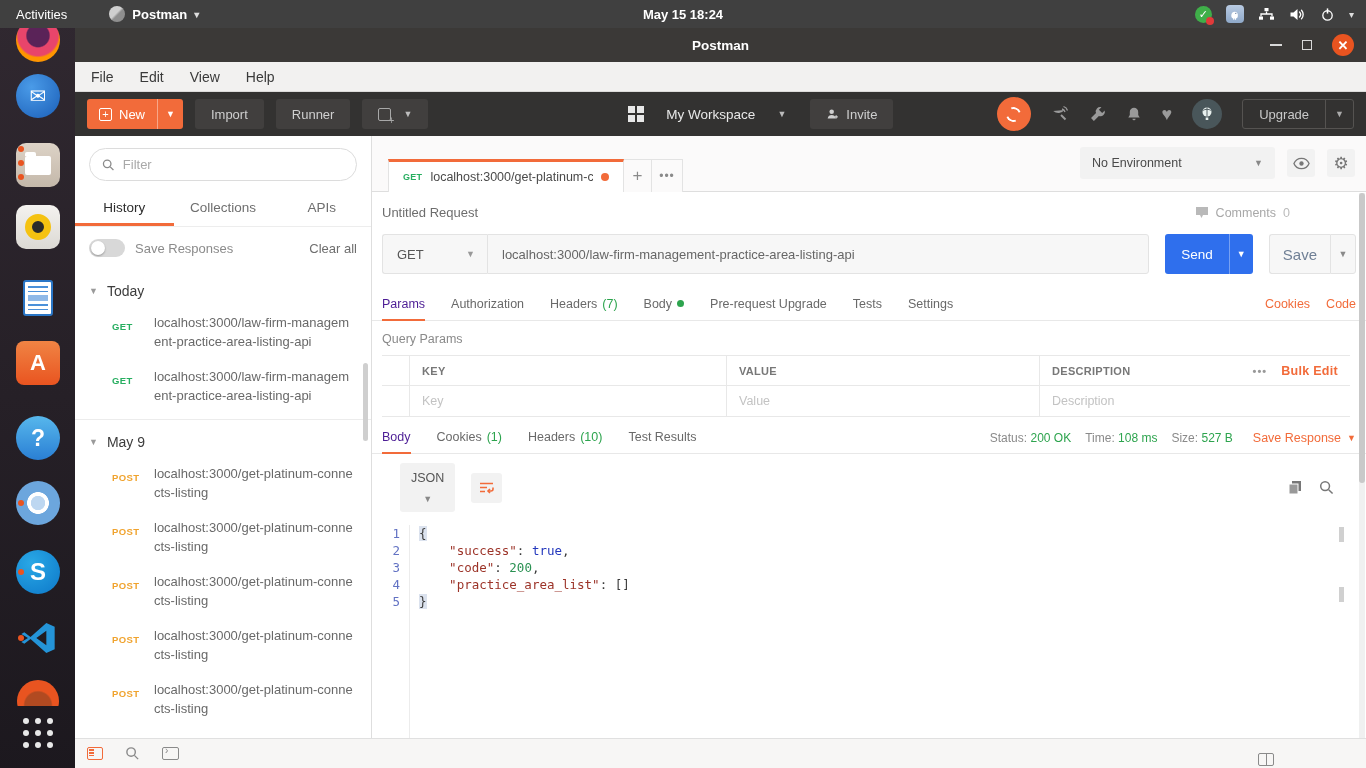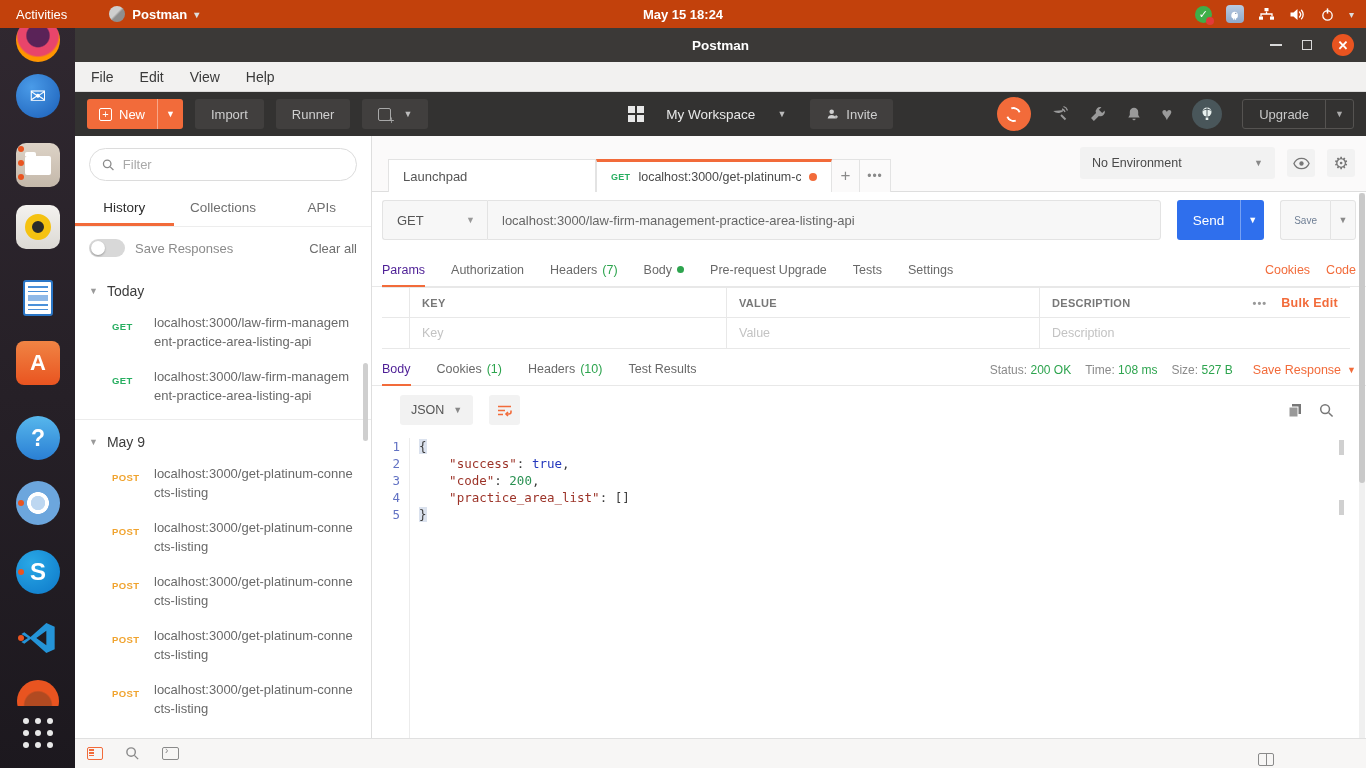--- a/index.html
+++ b/index.html
@@ -1,21 +1,21 @@
 <!DOCTYPE html>
 <html><head>
 <meta charset="utf-8">
 <style>
   * { margin:0; padding:0; box-sizing:border-box; }
   html,body { width:1366px; height:768px; overflow:hidden; }
   body { font-family:"Liberation Sans", sans-serif; background:#241f26; position:relative; }
   svg { display:block; }
 
   
-  .gnome-bar { position:absolute; top:0; left:0; right:0; height:28px; background:#c2410c; color:#fff; display:flex; align-items:center; font-size:13px; z-index:50; }
+  .gnome-bar { position:absolute; top:0; left:0; right:0; height:28px; background:#404040; color:#fff; display:flex; align-items:center; font-size:13px; z-index:50; }
   .gb-activities { padding:0 16px; height:100%; display:flex; align-items:center; }
   .gb-app { display:flex; align-items:center; gap:7px; padding:0 10px; margin-left:16px; font-weight:bold; }
   .gb-app-icon { width:16px; height:16px; border-radius:50%; background:linear-gradient(135deg,#cfcfcf 45%,#8f8f8f 55%); }
   .gb-clock { position:absolute; left:50%; transform:translateX(-50%); font-weight:bold; }
   .gb-right { margin-left:auto; display:flex; align-items:center; gap:14px; padding-right:12px; }
   .gb-caret { font-size:10px; color:#ddd; }
   .ind-check { position:relative; width:17px; height:17px; border-radius:50%; background:#3fae49; color:#fff; font-size:11px; display:flex; align-items:center; justify-content:center; }
   .ind-check::after { content:""; position:absolute; right:-2px; bottom:-2px; width:8px; height:8px; border-radius:50%; background:#e23a3a; }
   .ind-pg { width:18px; height:18px; border-radius:4px; background:linear-gradient(180deg,#b9cbe2,#8fa9c9); display:flex; align-items:center; justify-content:center; }
 
@@ -118,21 +118,21 @@
   .comments .cnt { color:#bbb; }
 
   .url-row { display:flex; align-items:center; padding:8px 10px 14px; }
   .method-select { width:105px; height:40px; background:#f7f7f7; border:1px solid #e3e3e3; border-right:none; border-radius:3px 0 0 3px; display:flex; align-items:center; padding:0 12px 0 14px; font-size:13px; color:#565656; }
   .method-select .c { margin-left:auto; font-size:9px; color:#999; }
   .url-input { flex:1; height:40px; background:#f7f7f7; border:1px solid #e3e3e3; border-radius:0 3px 3px 0; font-size:13px; color:#666; padding:0 14px; font-family:inherit; outline:none; }
   .send-group { display:flex; margin-left:16px; height:40px; }
   .send-main { background:#2f6fed; color:#fff; font-size:13.5px; display:flex; align-items:center; padding:0 16px; border-radius:3px 0 0 3px; }
   .send-caret { background:#2f6fed; border-left:1px solid rgba(255,255,255,.35); border-radius:0 3px 3px 0; width:24px; display:flex; align-items:center; justify-content:center; color:#fff; font-size:9px; }
   .save-group { display:flex; margin-left:16px; height:40px; }
-  .save-main { background:#f7f7f7; border:1px solid #e3e3e3; border-right:none; color:#6f7f95; font-size:10px; display:flex; align-items:center; padding:0 13px; border-radius:3px 0 0 3px; }
+  .save-main { background:#f7f7f7; border:1px solid #e3e3e3; border-right:none; color:#6f7f95; font-size:15px; display:flex; align-items:center; padding:0 13px; border-radius:3px 0 0 3px; }
   .save-caret { background:#f7f7f7; border:1px solid #e3e3e3; border-radius:0 3px 3px 0; width:26px; display:flex; align-items:center; justify-content:center; color:#8a8a8a; font-size:9px; }
 
   .req-tabs { display:flex; align-items:center; padding:0 10px; border-bottom:1px solid #e8e8e8; height:33px; flex:none; }
   .req-tab { font-size:12.5px; color:#696969; margin-right:26px; height:100%; display:flex; align-items:center; gap:5px; border-bottom:2px solid transparent; margin-bottom:-1px; }
   .req-tab.active { color:#4c1d95; border-bottom-color:#f26b3a; }
   .req-tab .count { color:#2da44e; }
   .green-dot { width:7px; height:7px; border-radius:50%; background:#2da44e; display:inline-block; }
   .right-links { margin-left:auto; display:flex; gap:16px; font-size:12.5px; color:#f26b3a; }
 
   .query-label { padding:11px 10px 9px; font-size:12.5px; color:#8a8a8a; }
@@ -152,21 +152,21 @@
   .resp-stats { margin-left:auto; display:flex; align-items:center; gap:14px; font-size:12px; }
   .stat-l { color:#8a8a8a; }
   .stat-v { color:#2da44e; }
   .save-resp { color:#f26b3a; font-size:12.5px; display:flex; align-items:center; gap:6px; margin-left:6px; }
   .save-resp .c { font-size:9px; }
 
   .view-bar { display:flex; align-items:center; padding:9px 10px; flex:none; }
   .view-group { display:flex; background:#f2f2f2; border-radius:3px; overflow:hidden; }
   .view-tab { font-size:12.5px; color:#666; padding:8px 15px; }
   .view-tab.active { color:#222; font-weight:bold; }
-  .fmt-select { margin-left:18px; background:#f2f2f2; border-radius:3px; padding:8px 11px; font-size:12.5px; color:#555; display:flex; align-items:center; gap:9px; }
+  .fmt-select { margin-left:18px; background:#f2f2f2; border-radius:3px; padding:8px 11px; font-size:12.5px; color:#555; display:flex; align-items:center; gap:9px;flex-direction:column; }
   .fmt-select .c { font-size:9px; color:#888; }
   .wrap-btn { margin-left:16px; background:#f2f2f2; border-radius:3px; width:31px; height:30px; display:flex; align-items:center; justify-content:center; }
   .view-right { margin-left:auto; display:flex; align-items:center; gap:17px; color:#666; padding-right:22px; }
 
   .code-area { flex:1; display:flex; font-family:"DejaVu Sans Mono", monospace; font-size:12.5px; line-height:17px; padding-top:4px; position:relative; min-height:0; }
   .gutter { width:38px; flex:none; text-align:right; padding-right:9px; color:#6272c3; border-right:1px solid #ececec; }
   .code-lines { padding-left:9px; white-space:pre; color:#3b3b3b; }
   .tk-key { color:#9c3328; }
   .tk-boolean { color:#2438bd; }
   .tk-number { color:#2a9152; }
@@ -451,21 +451,20 @@
           <div class="hist-item">
     <span class="method-badge post">POST</span>
     <span class="hist-url">localhost:3000/get-platinum-connects-listing</span>
   </div>
         </div>
       <div class="sb-scrollbar"></div>
     </div>
 
     <div class="content">
       <div class="tabstrip">
-        <div class="rtab launchpad">Launchpad</div>
         <div class="rtab active">
           <span class="m">GET</span>
           <span class="t">localhost:3000/get-platinum-co...</span>
           <span class="mod-dot"></span>
         </div>
         <div class="tab-plus">+</div>
         <div class="tab-more">•••</div>
         <div class="env-controls">
           <div class="env-select">
             <span>No Environment</span>
@@ -477,20 +476,30 @@
                 <circle cx="9" cy="6.5" r="2.3" fill="#777"></circle>
               </svg>
           </span>
           <span class="sq-btn" style="font-size:17px;">
               <span>⚙</span>
             </span>
         </div>
       </div>
 
       <div class="req-panel">
+        <div class="req-title-row">
+          <span class="req-title">Untitled Request</span>
+          <span class="comments">
+            <svg width="14" height="13" viewBox="0 0 14 13">
+                <path d="M1 1h12v8H8l-1.5 3L5 9H1z" fill="#b9b9b9"></path>
+              </svg>
+            <span>Comments</span>
+            <span class="cnt">0</span>
+          </span>
+        </div>
 
         <div class="url-row">
           <div class="method-select">
             <span>GET</span>
             <span class="c">▼</span>
           </div>
           <input class="url-input" value="localhost:3000/law-firm-management-practice-area-listing-api" style="">
           <div class="send-group">
             <span class="send-main">Send</span>
             <span class="send-caret">▼</span>
@@ -524,20 +533,21 @@
             </span>
           <span class="req-tab">
               <span>Settings</span>
             </span>
           <span class="right-links">
             <span>Cookies</span>
             <span>Code</span>
           </span>
         </div>
 
+        <div class="query-label">Query Params</div>
 
         <div class="param-table">
           <div class="pt-row head">
             <div class="pt-c0"></div>
             <div class="pt-key pt-h">KEY</div>
             <div class="pt-val pt-h">VALUE</div>
             <div class="pt-desc pt-h">
               <span>DESCRIPTION</span>
               <span class="pt-more">•••</span>
               <span class="bulk-edit">Bulk Edit</span>

